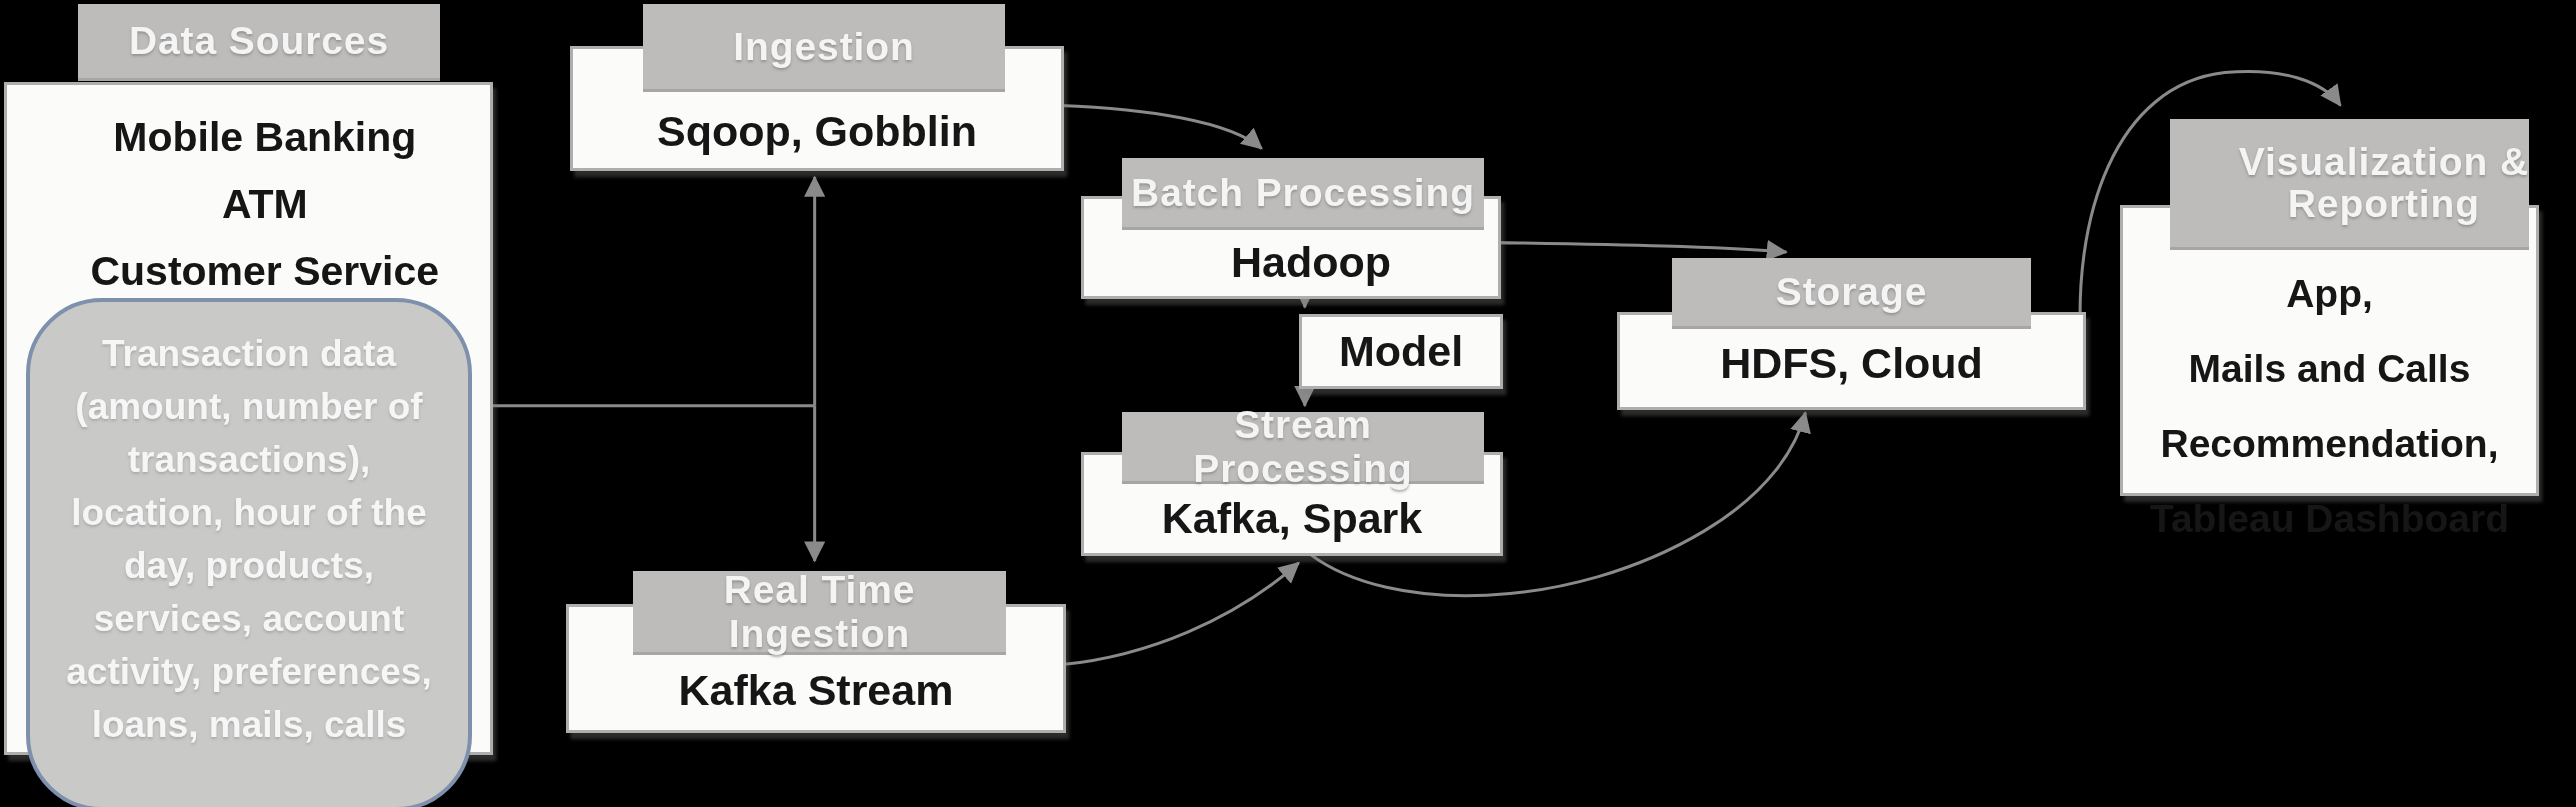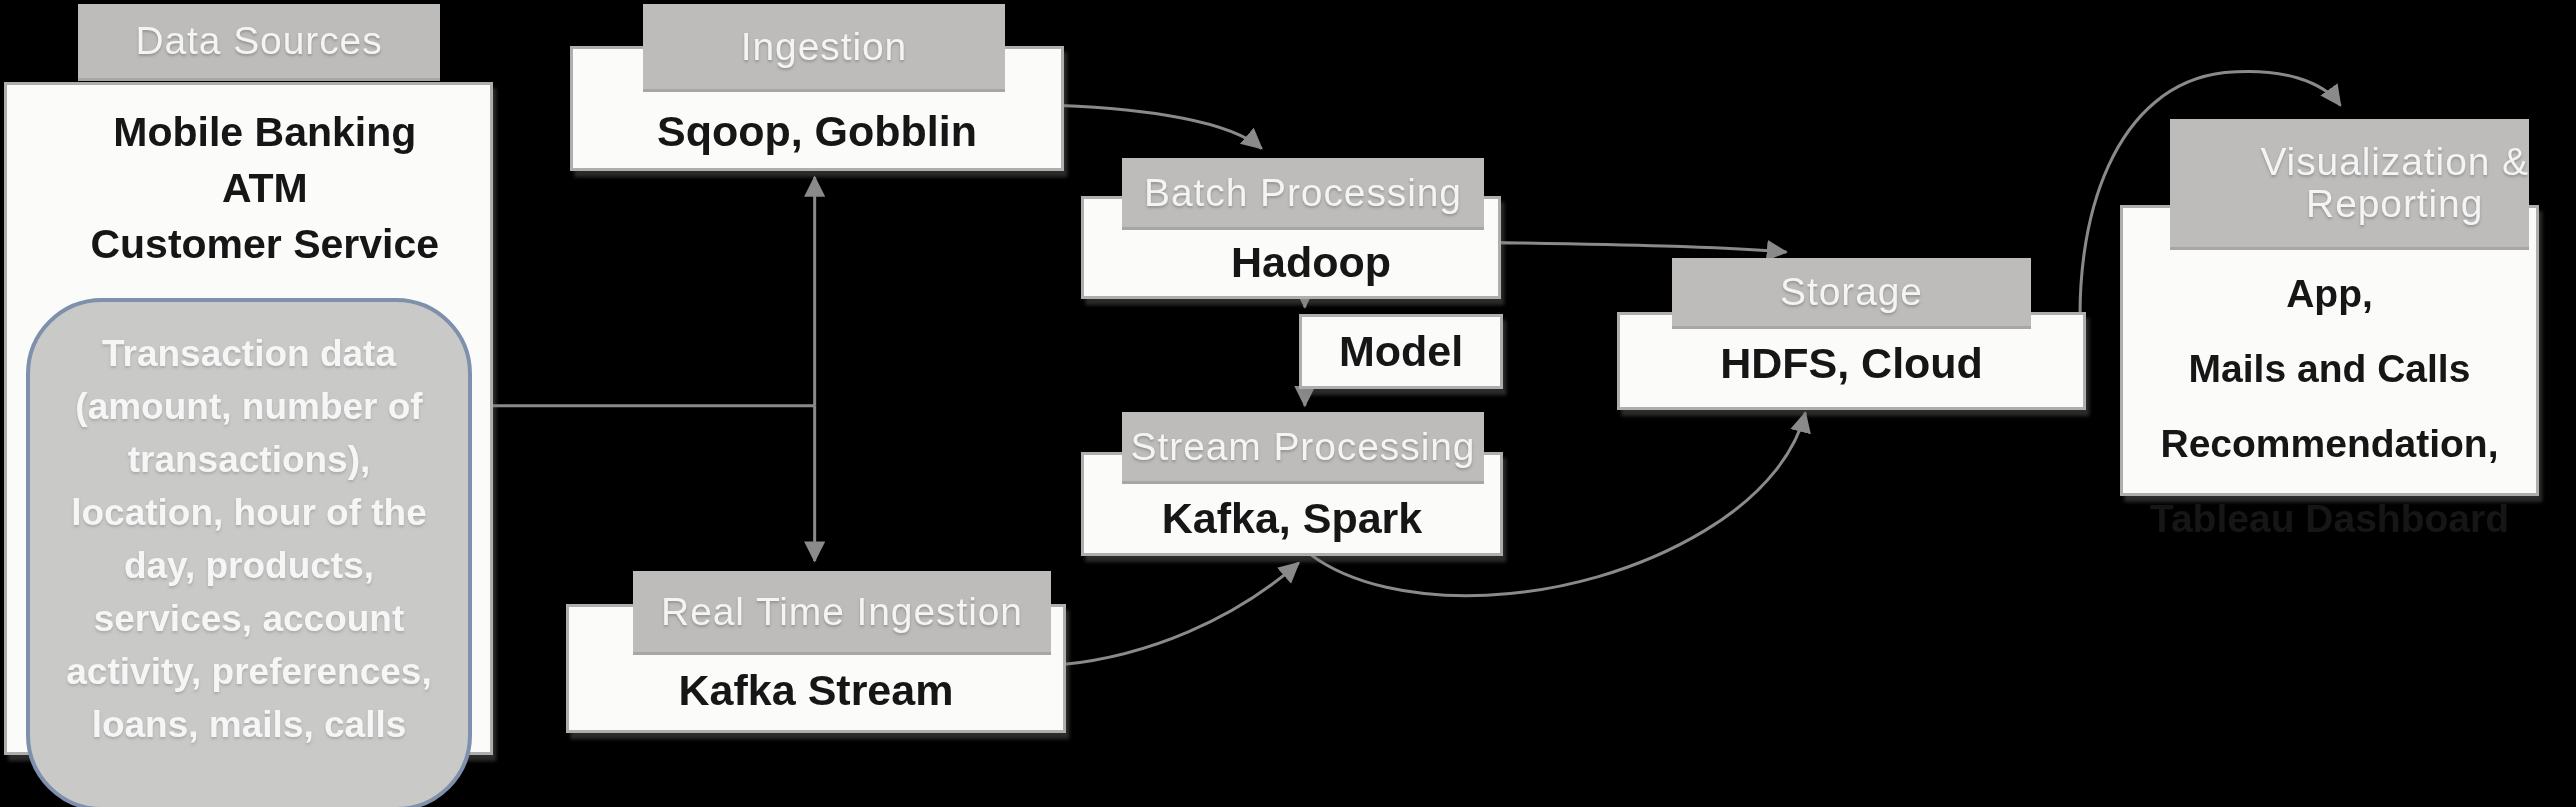--- a/index.html
+++ b/index.html
@@ -4,48 +4,48 @@
 <style>
   html,body{margin:0;padding:0;background:#000;}
   .stage{
     position:relative;width:2576px;height:808px;background:#000;
     font-family:"Liberation Sans","DejaVu Sans",sans-serif;overflow:hidden;
   }
   .stage svg.wires{position:absolute;left:0;top:0;width:2576px;height:808px;z-index:1;}
   .hdr{
     position:absolute;z-index:3;background:#bdbcba;border-bottom:3.5px solid #a7a6a4;
     color:#f4f4f4;display:flex;align-items:center;justify-content:center;text-align:center;
-    font-size:39px;font-weight:400;letter-spacing:0.9px;
+    font-size:39px;font-weight:700;letter-spacing:0.9px;
     text-shadow:0 1.7px 2.6px rgba(120,120,120,.6);
   }
   .box{
     position:absolute;z-index:2;background:#fbfbfa;border:3.5px solid #aeaeac;
     box-shadow:4.3px 6px 3.5px rgba(125,125,125,.35);
     display:flex;align-items:flex-end;justify-content:center;text-align:center;
     color:#161616;font-size:43px;font-weight:600;
   }
   .box .lbl{width:100%;}
   
   .ds-header{left:78px;top:4.3px;width:362px;height:74px;}
   .ds-box{left:4.3px;top:82px;width:483px;height:667px;align-items:flex-start;}
-  .ds-items{margin-top:19px;font-size:41px;font-weight:600;line-height:56px;white-space:pre-line;width:100%;padding-left:32px;}
+  .ds-items{margin-top:19px;font-size:41px;font-weight:600;line-height:67px;white-space:pre-line;width:100%;padding-left:32px;}
   .ds-rounded{
     position:absolute;z-index:4;left:26px;top:298px;width:438px;height:505px;
     background:#c9c9c7;border:4.3px solid #7e90ac;border-radius:76px;
     display:flex;align-items:center;justify-content:center;text-align:center;
     color:#f6f6f6;font-size:37px;font-weight:600;line-height:53px;
     text-shadow:0 1.7px 2.6px rgba(140,140,140,.5);
   }
   .ds-rounded .lines{white-space:pre-line;width:100%;margin-top:-31px;}
   
   .ing-header{left:643px;top:4.3px;width:362px;height:85px;}
   .ing-box{left:570px;top:46px;width:488px;height:119px;}
   .ing-box .lbl{margin-bottom:12px;}
   
-  .rti-header{left:633px;top:571px;width:418px;height:81px;}
+  .rti-header{left:633px;top:571px;width:373px;height:81px;}
   .rti-box{left:566px;top:604px;width:494px;height:123px;}
   .rti-box .lbl{margin-bottom:15.5px;}
   
   .bat-header{left:1122px;top:158px;width:362px;height:69px;}
   .bat-box{left:1081px;top:196px;width:414px;height:97px;}
   .bat-box .lbl{margin-bottom:8.6px;padding-left:40px;}
   
   .mod-box{left:1299px;top:314px;width:198px;height:69px;align-items:center;}
   
   .str-header{left:1122px;top:412px;width:362px;height:69px;}

